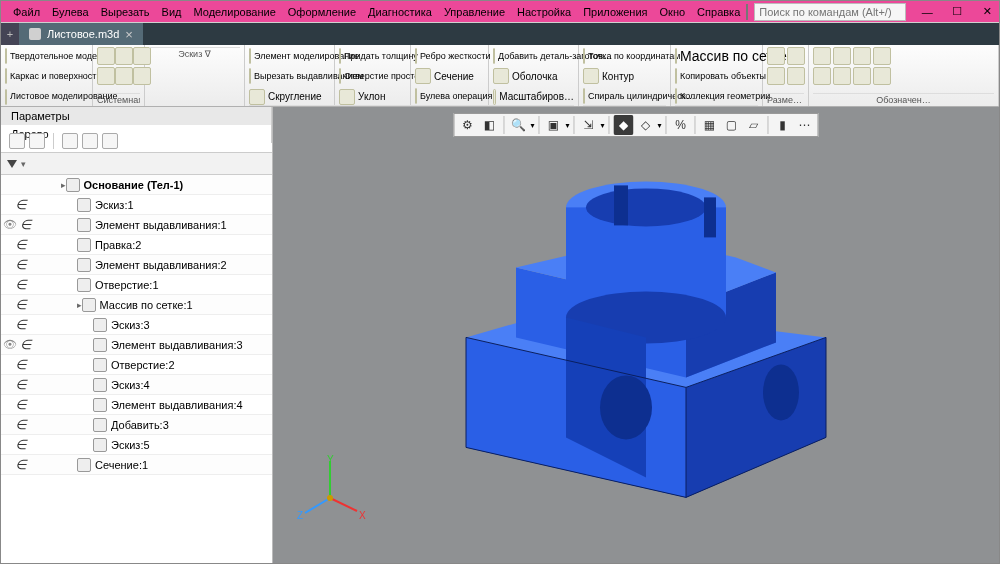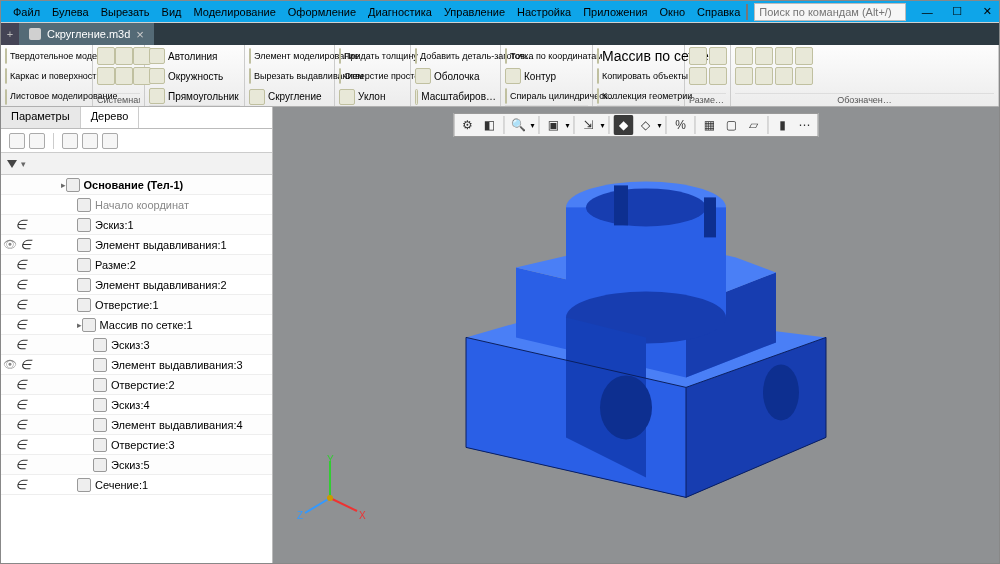--- a/index.html
+++ b/index.html
@@ -1,18 +1,18 @@
 <!DOCTYPE html>
 <html><head>
 <meta charset="utf-8">
 <style>
 * { margin: 0; padding: 0; box-sizing: border-box; font-family: "Segoe UI", Arial, sans-serif; }
 body { width: 1000px; height: 564px; overflow: hidden; background: #fff; border: 1px solid #888; }
 
-.menubar { height: 22px; background: #0ea5e9; display: flex; align-items: center; font-size: 11px; border-bottom: 1px solid #d0d0d0; padding: 0 2px; }
+.menubar { height: 22px; background: #ec4899; display: flex; align-items: center; font-size: 11px; border-bottom: 1px solid #d0d0d0; padding: 0 2px; }
 .app-icon { width: 16px; height: 16px; background: #3a7aa0; margin-right: 4px; border-radius: 2px; }
 .menu-item { padding: 2px 6px; cursor: default; }
 .menu-spacer { flex: 1; }
 .search-box { width: 170px; height: 18px; border: 1px solid #bbb; font-size: 11px; padding: 0 4px; color: #999; background: #f6f6f6; }
 .win-controls { display: flex; gap: 0; margin-left: 6px; }
 .win-btn { width: 30px; height: 20px; display: flex; align-items: center; justify-content: center; font-size: 11px; }
 .sq-icon { width: 16px; height: 16px; border: 1px solid #777; margin-right: 6px; }
 
 .tabbar { height: 22px; background: #2d3a42; display: flex; align-items: stretch; font-size: 11px; color: #bbb; }
 .tab-plus { width: 18px; background: #445; display: flex; align-items: center; justify-content: center; }
@@ -26,21 +26,21 @@
 .rib-label { font-size: 9px; color: #555; text-align: center; padding: 1px 0; border-top: 1px solid #ddd; white-space: nowrap; overflow: hidden; }
 .rib-icon-sm { width: 16px; height: 16px; background: #e8e8d8; border: 1px solid #c0c0a0; border-radius: 2px; }
 .rib-row { display: flex; align-items: center; gap: 3px; height: 18px; white-space: nowrap; }
 .rib-vcol { display: flex; flex-direction: column; gap: 1px; justify-content: space-around; }
 .rib-text { font-size: 10px; }
 .grid-icons { display: grid; grid-template-columns: repeat(4, 18px); grid-auto-rows: 18px; gap: 2px; }
 .grid-icons .rib-icon-sm { width: 18px; height: 18px; }
 
 .workspace { display: flex; height: calc(564px - 22px - 22px - 62px - 2px); }
 .left { width: 272px; background: #fff; border-right: 1px solid #bbb; display: flex; flex-direction: column; }
-.panels-tabs { height: 22px; display: flex; font-size: 11px; border-bottom: 1px solid #bbb; }
+.panels-tabs { height: 22px; display: flex; font-size: 11px; border-bottom: 1px solid #bbb; flex-direction: column; }
 .ptab { padding: 3px 10px; border-right: 1px solid #ccc; background: #e8e8e8; }
 .ptab.active { background: #fff; }
 .mini-tb { height: 24px; display: flex; align-items: center; gap: 4px; padding: 0 8px; border-bottom: 1px solid #ccc; }
 .mini-sep { width: 1px; height: 16px; background: #ccc; margin: 0 4px; }
 .mini-ic { width: 16px; height: 16px; border: 1px solid #aaa; background: #f6f6f6; border-radius: 2px; }
 .filter-bar { height: 22px; display: flex; align-items: center; padding: 0 6px; background: #f2f2f2; border-bottom: 1px solid #ccc; }
 .funnel { width: 0; height: 0; border-left: 5px solid transparent; border-right: 5px solid transparent; border-top: 8px solid #444; }
 .tree { flex: 1; overflow: auto; font-size: 11px; }
 .tree-row { height: 20px; display: flex; align-items: center; border-bottom: 1px solid #eee; padding-left: 2px; position: relative; }
 .tree-row:nth-child(odd){ background:#fdfdfd; }
@@ -85,21 +85,21 @@
     <div class="win-btn">—</div>
     <div class="win-btn">☐</div>
     <div class="win-btn">✕</div>
   </div>
 </div>
 
 <div class="tabbar">
   <div class="tab-plus">+</div>
   <div class="tab-active">
     <span class="tab-doc-icon"></span>
-    <span>Скругление.m3d</span>
+    <span>Листовое.m3d</span>
     <span class="tab-close">×</span>
   </div>
 </div>
 
 <div class="ribbon">
 
   <div class="rib-col" style="width:92px">
     <div class="rib-body rib-vcol">
       <div class="rib-row">
           <span class="rib-icon-sm"></span>
@@ -124,34 +124,20 @@
           <div class="rib-icon-sm"></div>
       <div class="rib-icon-sm"></div>
           <div class="rib-icon-sm"></div>
           <div class="rib-icon-sm"></div>
     </div>
       </div>
     <div class="rib-label">Системная ∇</div>
   </div>
 
   <div class="rib-col" style="width:100px">
-    <div class="rib-body rib-vcol">
-      <div class="rib-row">
-          <span class="rib-icon-sm"></span>
-          <span class="rib-text">Автолиния</span>
-        </div>
-      <div class="rib-row">
-          <span class="rib-icon-sm"></span>
-          <span class="rib-text">Окружность</span>
-        </div>
-      <div class="rib-row">
-          <span class="rib-icon-sm"></span>
-          <span class="rib-text">Прямоугольник</span>
-        </div>
-    </div>
     <div class="rib-label">Эскиз      ∇</div>
   </div>
 
   <div class="rib-col" style="width:90px">
     <div class="rib-body rib-vcol">
       <div class="rib-row">
           <span class="rib-icon-sm"></span>
           <span class="rib-text" style="font-size:9px;line-height:9px">Элемент моделирование</span>
         </div>
       <div class="rib-row">
@@ -175,20 +161,37 @@
           <span class="rib-icon-sm"></span>
           <span class="rib-text" style="font-size:9px;line-height:9px">Отверстие простое</span>
         </div>
       <div class="rib-row">
           <span class="rib-icon-sm"></span>
           <span class="rib-text">Уклон</span>
         </div>
     </div>
   </div>
 
+  <div class="rib-col" style="width:78px">
+    <div class="rib-body rib-vcol">
+      <div class="rib-row">
+          <span class="rib-icon-sm"></span>
+          <span class="rib-text" style="font-size:9px;line-height:9px">Ребро жесткости</span>
+        </div>
+      <div class="rib-row">
+          <span class="rib-icon-sm"></span>
+          <span class="rib-text">Сечение</span>
+        </div>
+      <div class="rib-row">
+          <span class="rib-icon-sm"></span>
+          <span class="rib-text" style="font-size:9px;line-height:9px">Булева операция</span>
+        </div>
+    </div>
+    <div class="rib-label" style="margin-left:-166px;margin-right:-90px">Элементы тела                                         ∇</div>
+  </div>
 
   <div class="rib-col" style="width:90px">
     <div class="rib-body rib-vcol">
       <div class="rib-row">
           <span class="rib-icon-sm"></span>
           <span class="rib-text" style="font-size:9px;line-height:9px">Добавить деталь-заготов…</span>
         </div>
       <div class="rib-row">
           <span class="rib-icon-sm"></span>
           <span class="rib-text">Оболочка</span>
@@ -287,45 +290,39 @@
     </div>
     <div class="tree" id="tree">
         <div class="tree-row">
           <div class="gutter">&nbsp;&nbsp;&nbsp;</div>
           <div class="indent-1"></div>
           <span style="font-size: 9px; color: rgb(102, 102, 102);">▸ </span>
           <span class="node-icon"></span>
           <span class="tree-label" style="font-weight: 600;">Основание (Тел-1)</span>
         </div>
         <div class="tree-row">
-          <div class="gutter">&nbsp;&nbsp;&nbsp;</div>
-          <div class="indent-2"></div>
-          <span class="node-icon"></span>
-          <span class="tree-label" style="color: rgb(136, 136, 136);">Начало координат</span>
-        </div>
-        <div class="tree-row">
           <div class="gutter">&nbsp;&nbsp;&nbsp;<span class="eps">∈</span></div>
           <div class="indent-2"></div>
           <span class="node-icon"></span>
           <span class="tree-label">Эскиз:1</span>
         </div>
         <div class="tree-row">
           <div class="gutter">
             <span class="eye">👁</span>
             <span class="eps">∈</span>
           </div>
           <div class="indent-2"></div>
           <span class="node-icon"></span>
           <span class="tree-label">Элемент выдавливания:1</span>
         </div>
         <div class="tree-row">
           <div class="gutter">&nbsp;&nbsp;&nbsp;<span class="eps">∈</span></div>
           <div class="indent-2"></div>
           <span class="node-icon"></span>
-          <span class="tree-label">Разме:2</span>
+          <span class="tree-label">Правка:2</span>
         </div>
         <div class="tree-row">
           <div class="gutter">&nbsp;&nbsp;&nbsp;<span class="eps">∈</span></div>
           <div class="indent-2"></div>
           <span class="node-icon"></span>
           <span class="tree-label">Элемент выдавливания:2</span>
         </div>
         <div class="tree-row">
           <div class="gutter">&nbsp;&nbsp;&nbsp;<span class="eps">∈</span></div>
           <div class="indent-2"></div>
@@ -369,21 +366,21 @@
         <div class="tree-row">
           <div class="gutter">&nbsp;&nbsp;&nbsp;<span class="eps">∈</span></div>
           <div class="indent-3"></div>
           <span class="node-icon"></span>
           <span class="tree-label">Элемент выдавливания:4</span>
         </div>
         <div class="tree-row">
           <div class="gutter">&nbsp;&nbsp;&nbsp;<span class="eps">∈</span></div>
           <div class="indent-3"></div>
           <span class="node-icon"></span>
-          <span class="tree-label">Отверстие:3</span>
+          <span class="tree-label">Добавить:3</span>
         </div>
         <div class="tree-row">
           <div class="gutter">&nbsp;&nbsp;&nbsp;<span class="eps">∈</span></div>
           <div class="indent-3"></div>
           <span class="node-icon"></span>
           <span class="tree-label">Эскиз:5</span>
         </div>
         <div class="tree-row">
           <div class="gutter">&nbsp;&nbsp;&nbsp;<span class="eps">∈</span></div>
           <div class="indent-2"></div>

